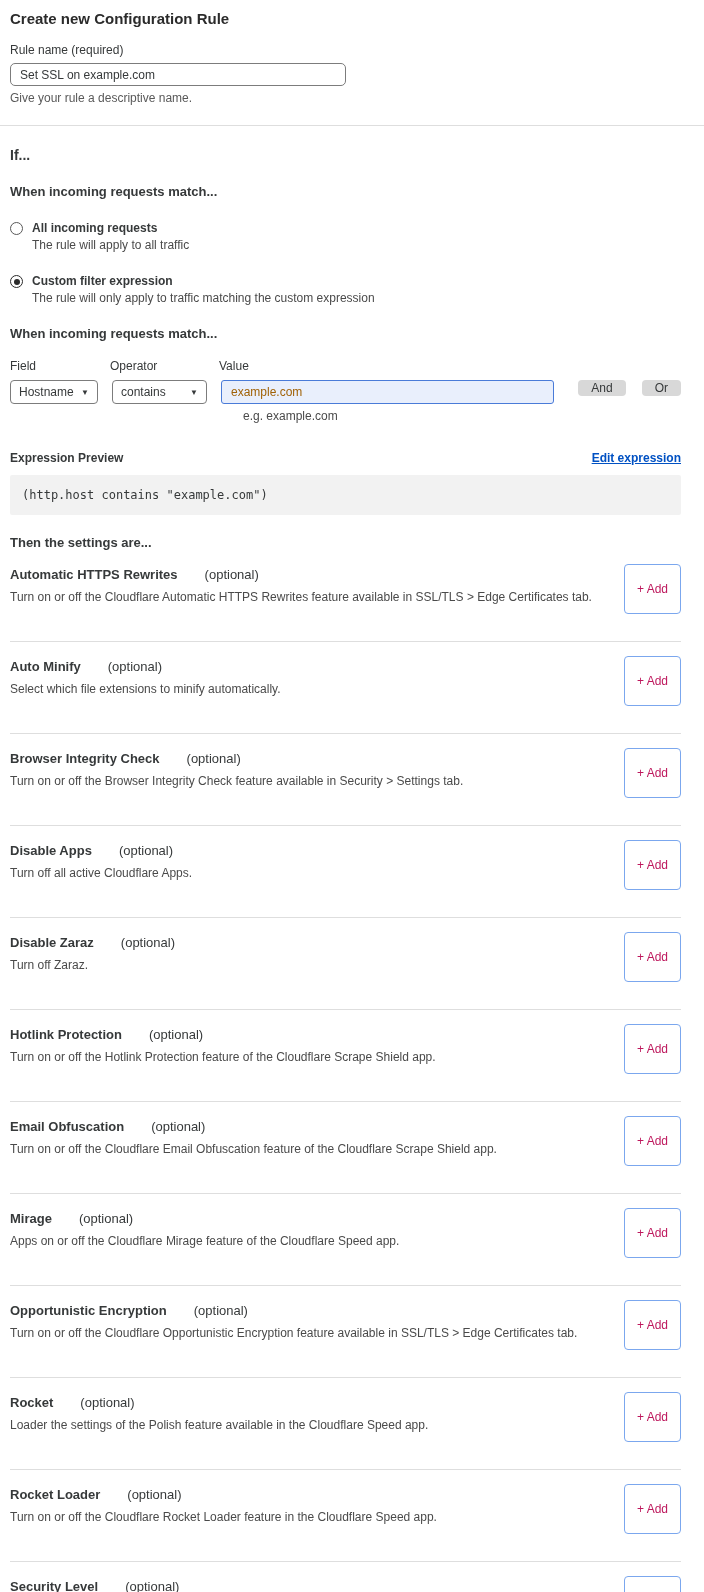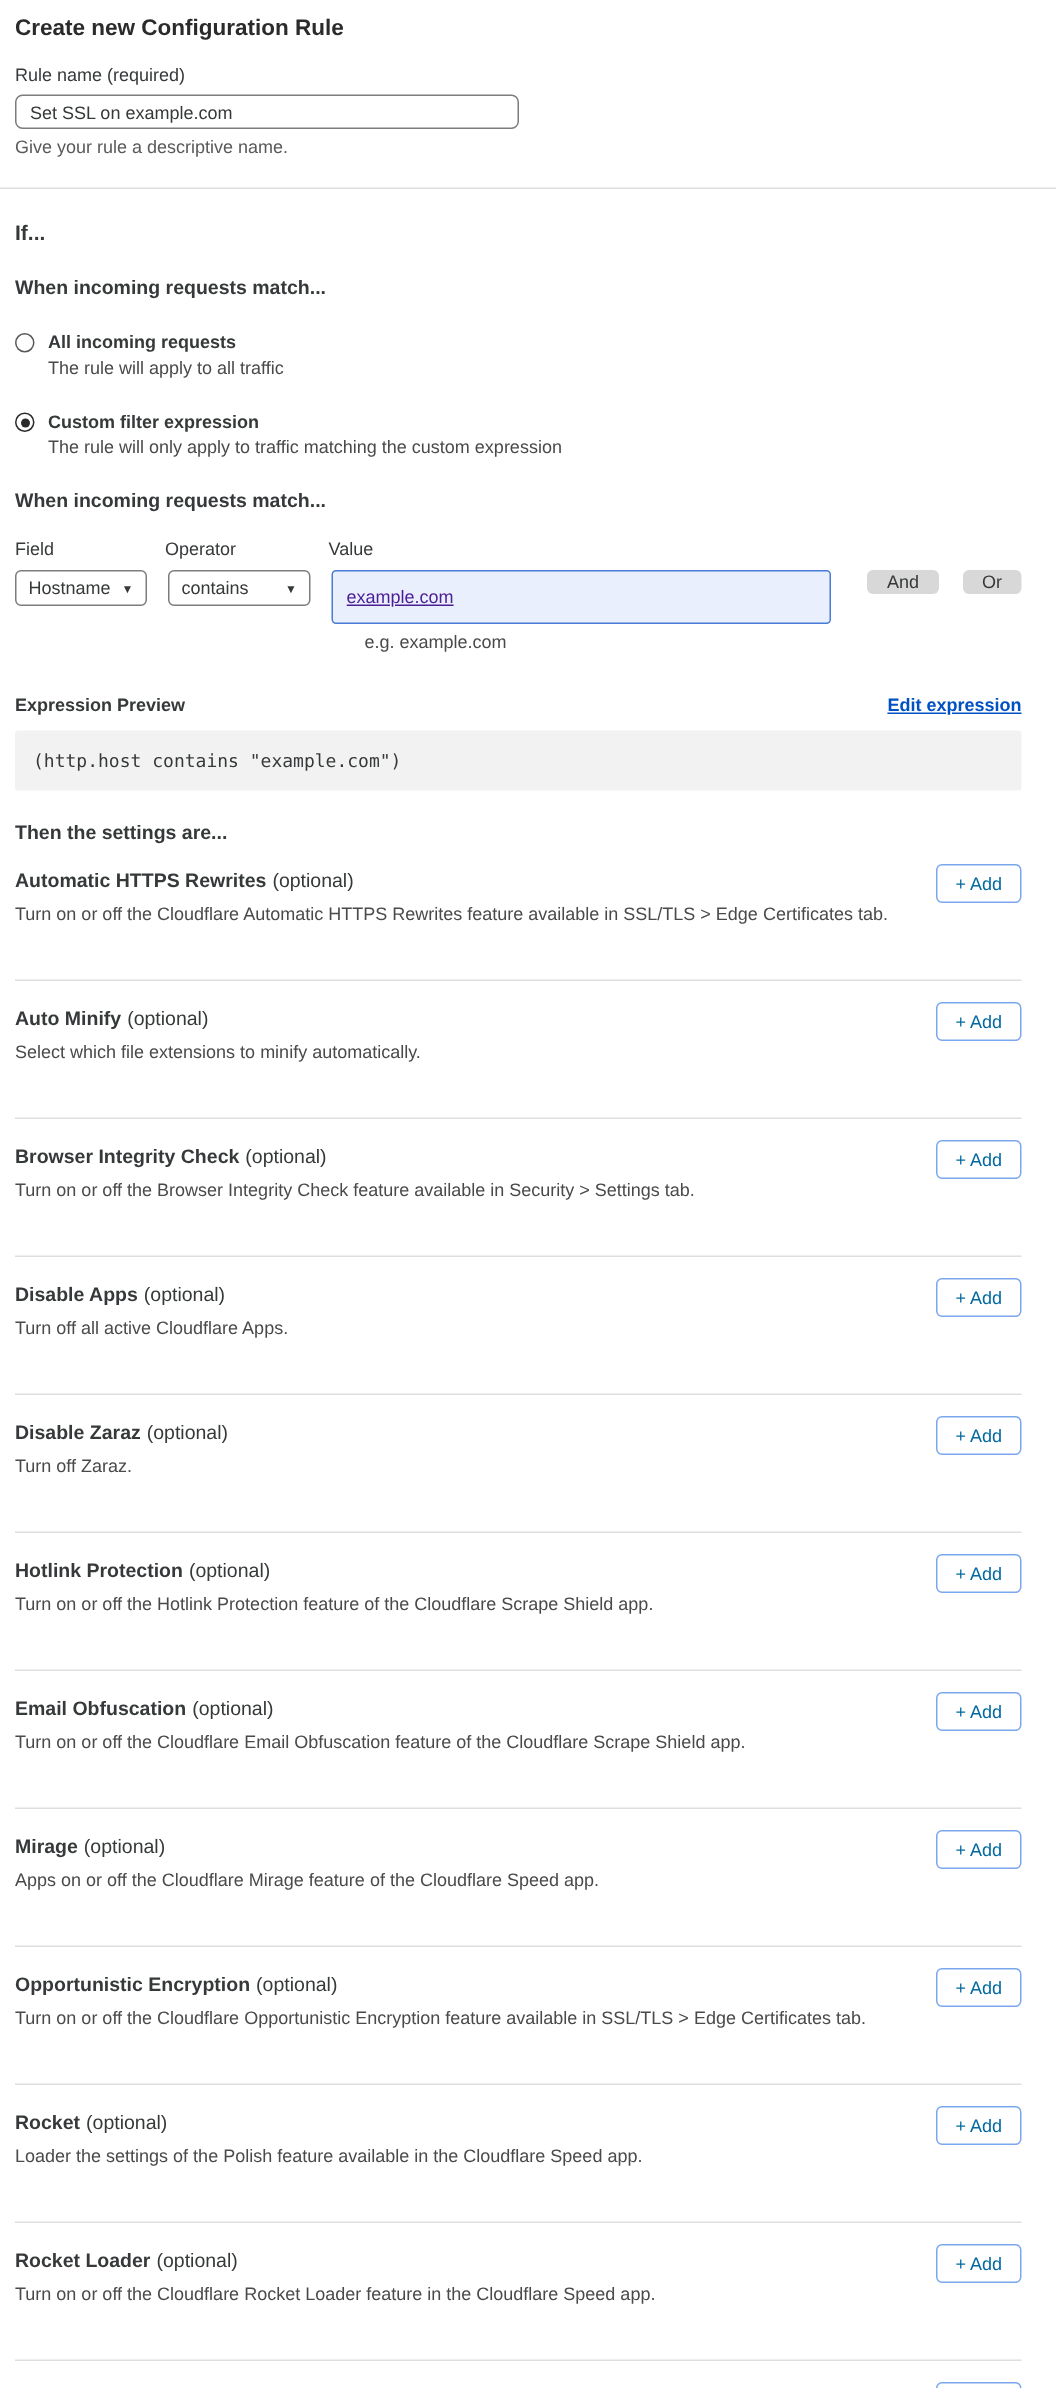--- a/index.html
+++ b/index.html
@@ -48,23 +48,23 @@
   .lbl-operator { width: 109px; }
   .select-box {
     height: 24px; border: 1px solid #7c7c7c; border-radius: 4px; background: #fff;
     display: flex; align-items: center; justify-content: space-between;
     padding: 0 8px; font-size: 12px; cursor: pointer;
   }
   .sel-field { width: 88px; margin-right: 14px; }
   .sel-operator { width: 95px; margin-right: 14px; }
   .caret { font-size: 8px; color: #36393a; margin-left: 6px; }
   .value-input {
-    flex: 1; height: 36px; background: #e9effc; border: 1px solid #4a7bd8;
-    border-radius: 3px; padding: 0 9px; font-size: 12px; color: #4c1d95;
-    font-family: "Liberation Sans", sans-serif; outline: none; margin-right: 8px; text-decoration: underline;
+    flex: 1; height: 24px; background: #e9effc; border: 1px solid #4a7bd8;
+    border-radius: 3px; padding: 0 9px; font-size: 12px; color: #a16207;
+    font-family: "Liberation Sans", sans-serif; outline: none; margin-right: 8px;
   }
   .btn-gray {
     height: 16px; padding: 0 13px; background: #d8d8d8; border: none; border-radius: 4px;
     font-size: 12px; color: #36393a; cursor: pointer; margin-left: 16px;
     font-family: "Liberation Sans", sans-serif;
   }
   .value-help { font-size: 12px; color: #4a4a4a; margin: 5px 0 0 233px; }
 
   
   .preview-head { display: flex; justify-content: space-between; align-items: baseline; margin-top: 28px; font-weight: bold; }
@@ -74,27 +74,27 @@
     margin-top: 10px; background: #f2f2f2; border-radius: 2px;
     padding: 13px 12px; font-family: "DejaVu Sans Mono", "Liberation Mono", monospace;
     font-size: 12px; color: #36393a;
   }
 
   
   .settings-heading { font-size: 13px; font-weight: bold; margin-top: 20px; }
   .setting-row {
     position: relative; padding: 17px 0 37px 0; border-bottom: 1px solid #dedede;
   }
-  .setting-title { font-size: 13px; font-weight: bold; display: flex; align-items: center; }
+  .setting-title { font-size: 13px; font-weight: bold; display: flex; align-items: center; gap: 23px; }
   .optional { font-weight: normal; color: #36393a; margin-left: 4px; }
   .setting-desc { font-size: 12px; color: #4a4a4a; margin-top: 8px; }
   .add-btn {
     position: absolute; right: 0; top: 14px;
-    background: #fff; border: 1px solid #7ba7ee; color: #0369a1;
-    border-radius: 4px; padding: 5px 12px; font-size: 12px; cursor: pointer;
+    background: #fff; border: 1px solid #7ba7ee; color: #be185d;
+    border-radius: 4px; padding: 17px 12px; font-size: 12px; cursor: pointer;
     font-family: "Liberation Sans", sans-serif;
   }
 </style>
 </head>
 <body>
 
 <div class="container">
 
   <div class="page-title">Create new Configuration Rule</div>
 

